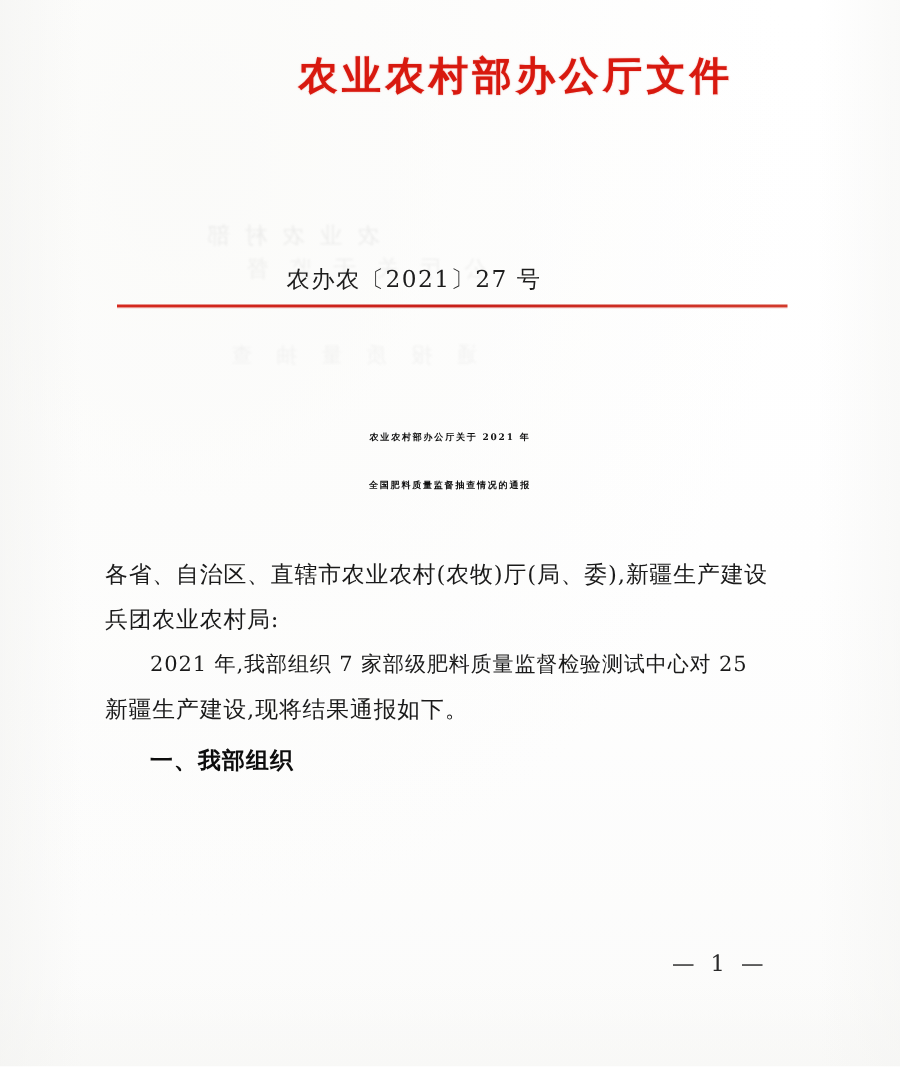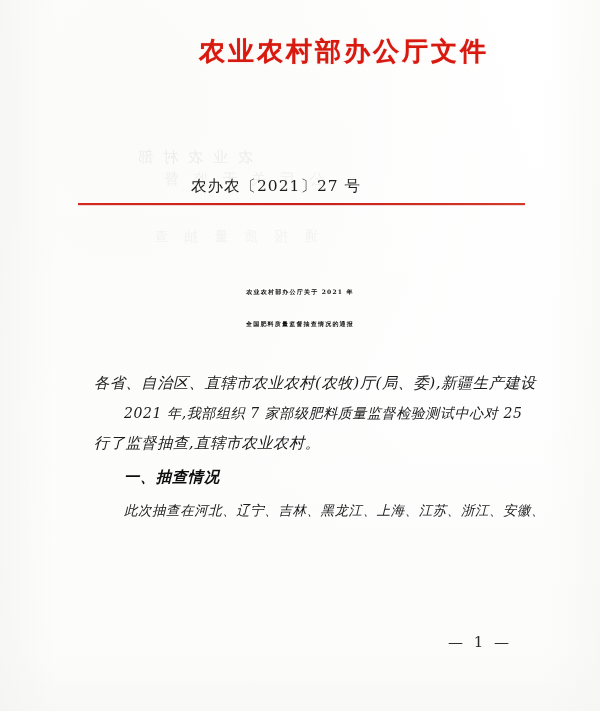--- a/index.html
+++ b/index.html
@@ -105,23 +105,22 @@
     letter-spacing: 1.2px;
     color: #111111;
     white-space: nowrap;
   }
   #doc-title .tline { display: block; }
 
   
   #body-block {
     position: absolute;
     top: 368px;
-    left: 94px;
+    left: 70px;
     width: 452px;
-    font-style: italic;
   }
   .bline {
     font-size: 15.2px;
     line-height: 30px;
     color: #1a1a1a;
     letter-spacing: 0.6px;
     white-space: nowrap;
     font-family: "DejaVu Serif", "Liberation Serif", serif;
   }
   .bline.indent { text-indent: 30px; }
@@ -165,23 +164,23 @@
 
   <div id="red-rule"></div>
 
   <div id="doc-title">
     <span class="tline" style="font-size: 6px;">农业农村部办公厅关于 2021 年</span>
     <span class="tline" style="font-size: 6px;">全国肥料质量监督抽查情况的通报</span>
   </div>
 
   <div id="body-block">
     <div class="bline">各省、自治区、直辖市农业农村(农牧)厅(局、委),新疆生产建设</div>
+    <div class="bline">兵团农业农村局:</div>
     <div class="bline indent" style="font-size: 14px;">2021 年,我部组织 7 家部级肥料质量监督检验测试中心对 25</div>
-    <div class="bline">行了监督抽查,直辖市农业农村。</div>
+    <div class="bline">新疆生产建设,现将结果通报如下。</div>
     <div class="gap-sm"></div>
-    <div class="bline heading">一、抽查情况</div>
+    <div class="bline heading">一、我部组织</div>
     <div class="gap-sm"></div>
-    <div class="bline indent" style="font-size: 13.45px;">此次抽查在河北、辽宁、吉林、黑龙江、上海、江苏、浙江、安徽、</div>
   </div>
 
   <div id="page-number">— 1 —</div>
 
 </div>
 
 </body></html>

